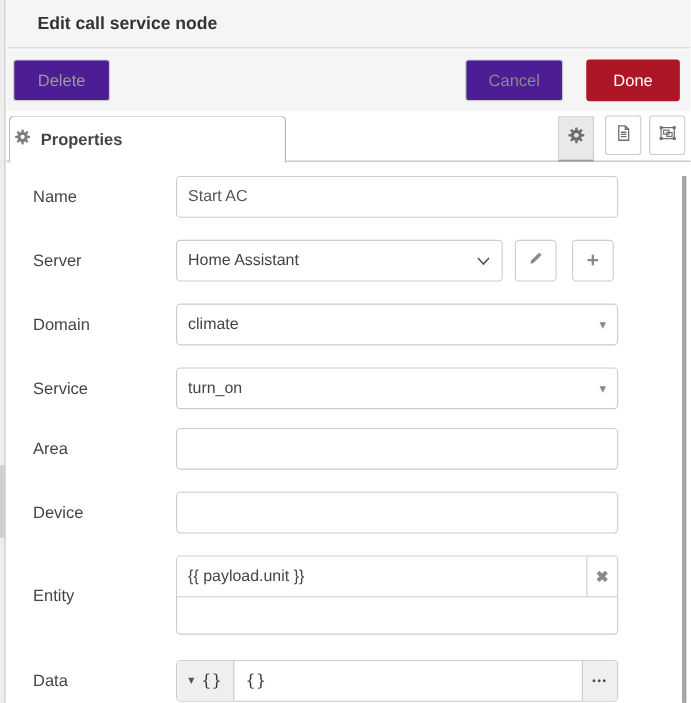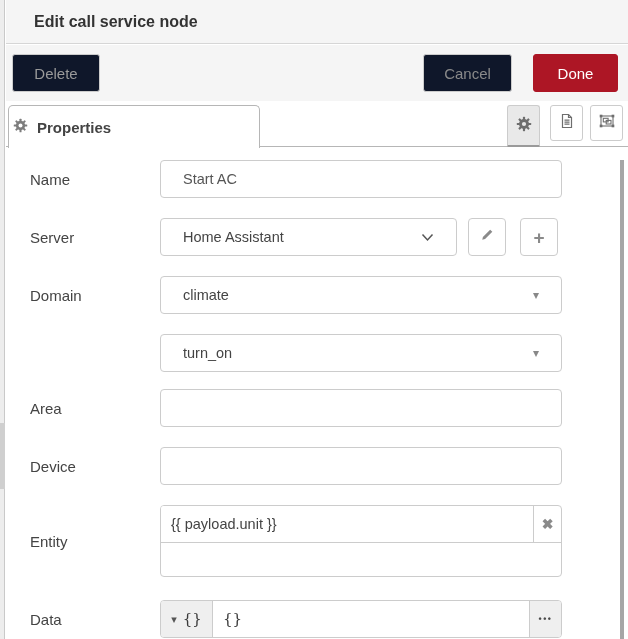--- a/index.html
+++ b/index.html
@@ -11,38 +11,38 @@
   
   .left-rail { position:absolute; left:0; top:0; width:5px; height:639px; background:#ededed; border-right:1px solid #c9c9c9; }
   .left-rail-thumb { position:absolute; left:0; top:423px; width:5px; height:66px; background:#cfcfcf; }
 
   
   .titlebar { position:absolute; left:6px; right:0; top:0; height:44px; background:#f5f5f5; border-bottom:1px solid #d6d6d6; display:flex; align-items:center; padding-left:28px; }
   .title { font-size:16px; font-weight:bold; color:#333; }
 
   
   .toolbar { position:absolute; left:6px; right:0; top:45px; height:56px; background:#f5f5f5; }
-  .tbtn { position:absolute; top:9px; height:38px; border:1px solid #ccc; border-radius:3px; background:#0f172a; font-family:"Liberation Sans",sans-serif; font-size:15px; cursor:pointer; }
+  .tbtn { position:absolute; top:9px; height:38px; border:1px solid #ccc; border-radius:3px; background:#4c1d95; font-family:"Liberation Sans",sans-serif; font-size:15px; cursor:pointer; }
   .btn-delete { left:6px; width:88px; color:#9a9a9a; }
   .btn-cancel { left:417px; width:89px; color:#8a8a8a; }
   .btn-done   { left:527px; width:85px; background:#AD1625; border-color:#AD1625; color:#fff; }
 
   
   .tabbar { position:absolute; left:6px; right:0; top:101px; height:46px; background:#fff; border-bottom:1px solid #b6b6b6; }
   .tab { position:absolute; left:2px; top:4px; height:43px; width:252px; background:#fff; border:1px solid #b6b6b6; border-bottom:none; border-radius:5px 5px 0 0; display:flex; align-items:center; gap:9px; padding-left:4px; z-index:2; }
   .tab-label { font-size:15px; font-weight:bold; color:#444; }
 
   .iconbtn { position:absolute; width:33px; border:1px solid #ccc; border-radius:3px; background:#fff; display:flex; align-items:center; justify-content:center; cursor:pointer; }
   .iconbtn-gear { left:501px; top:4px; height:42px; background:#e9e9e9; border-bottom:2px solid #9a9a9a; border-radius:3px 3px 0 0; }
   .iconbtn-doc  { left:544px; top:4px; height:36px; }
   .iconbtn-grp  { left:584px; top:4px; height:36px; }
 
   
   .row-label { position:absolute; left:30px; width:122px; font-size:15px; color:#444; display:flex; align-items:center; }
-  .input, .selectbox, .acinput { position:absolute; left:160px; width:402px; height:38px; border:1px solid #ccc; border-radius:4px; background:#fff; font-size:14.5px; color:#555; padding:0 22px; font-family:"Liberation Sans",sans-serif; }
+  .input, .selectbox, .acinput { position:absolute; left:160px; width:402px; height:38px; border:1px solid #ccc; border-radius:4px; background:#fff; font-size:14.5px; color:#555; padding:0 10px; font-family:"Liberation Sans",sans-serif; }
   input.input { outline:none; }
   .selectbox { width:297px; display:flex; align-items:center; justify-content:space-between; cursor:pointer; }
   .acinput { display:flex; align-items:center; justify-content:space-between; }
   .caret { color:#888; font-size:12px; line-height:1; }
 
   .sqbtn { position:absolute; width:38px; height:38px; border:1px solid #ccc; border-radius:4px; background:#fff; display:flex; align-items:center; justify-content:center; cursor:pointer; color:#888; }
   .plus-glyph { font-size:19px; font-weight:bold; color:#8a8a8a; line-height:1; }
 
   
   .entity-box { position:absolute; left:160px; top:505px; width:402px; height:72px; border:1px solid #ccc; border-radius:4px; background:#fff; overflow:hidden; }
@@ -161,20 +161,21 @@
   <div class="sqbtn" style="left:520px; top:218px;">
     <span class="plus-glyph">+</span>
   </div>
 
   <label class="row-label" style="top:276px; height:38px;">Domain</label>
   <div class="acinput" style="top:276px;">
     <span style="color:#444;">climate</span>
     <span class="caret">▾</span>
   </div>
 
+  <label class="row-label" style="top:334px; height:38px;">Service</label>
   <div class="acinput" style="top:334px;">
     <span style="color:#444;">turn_on</span>
     <span class="caret">▾</span>
   </div>
 
   <label class="row-label" style="top:389px; height:38px;">Area</label>
   <input class="input" style="top: 389px;" type="text" value="">
 
   <label class="row-label" style="top:447px; height:38px;">Device</label>
   <input class="input" style="top: 447px;" type="text" value="">

